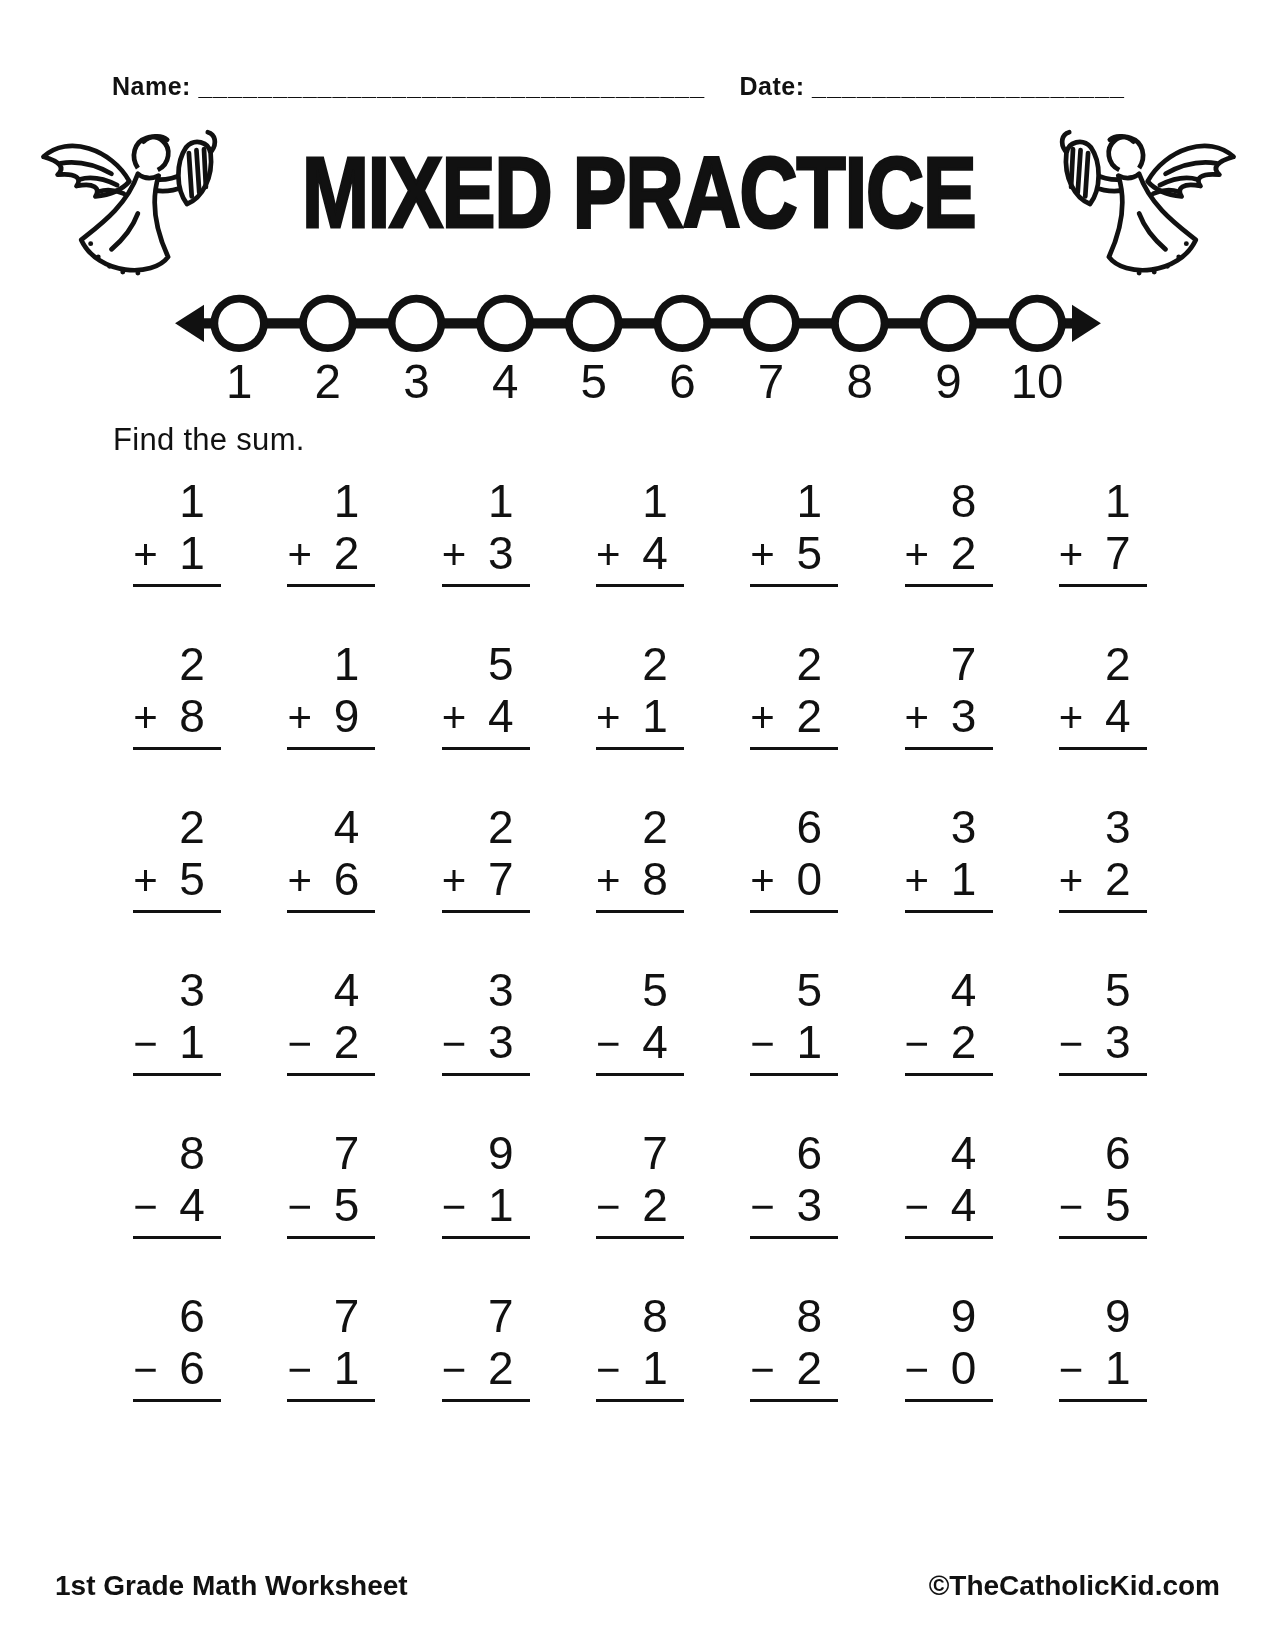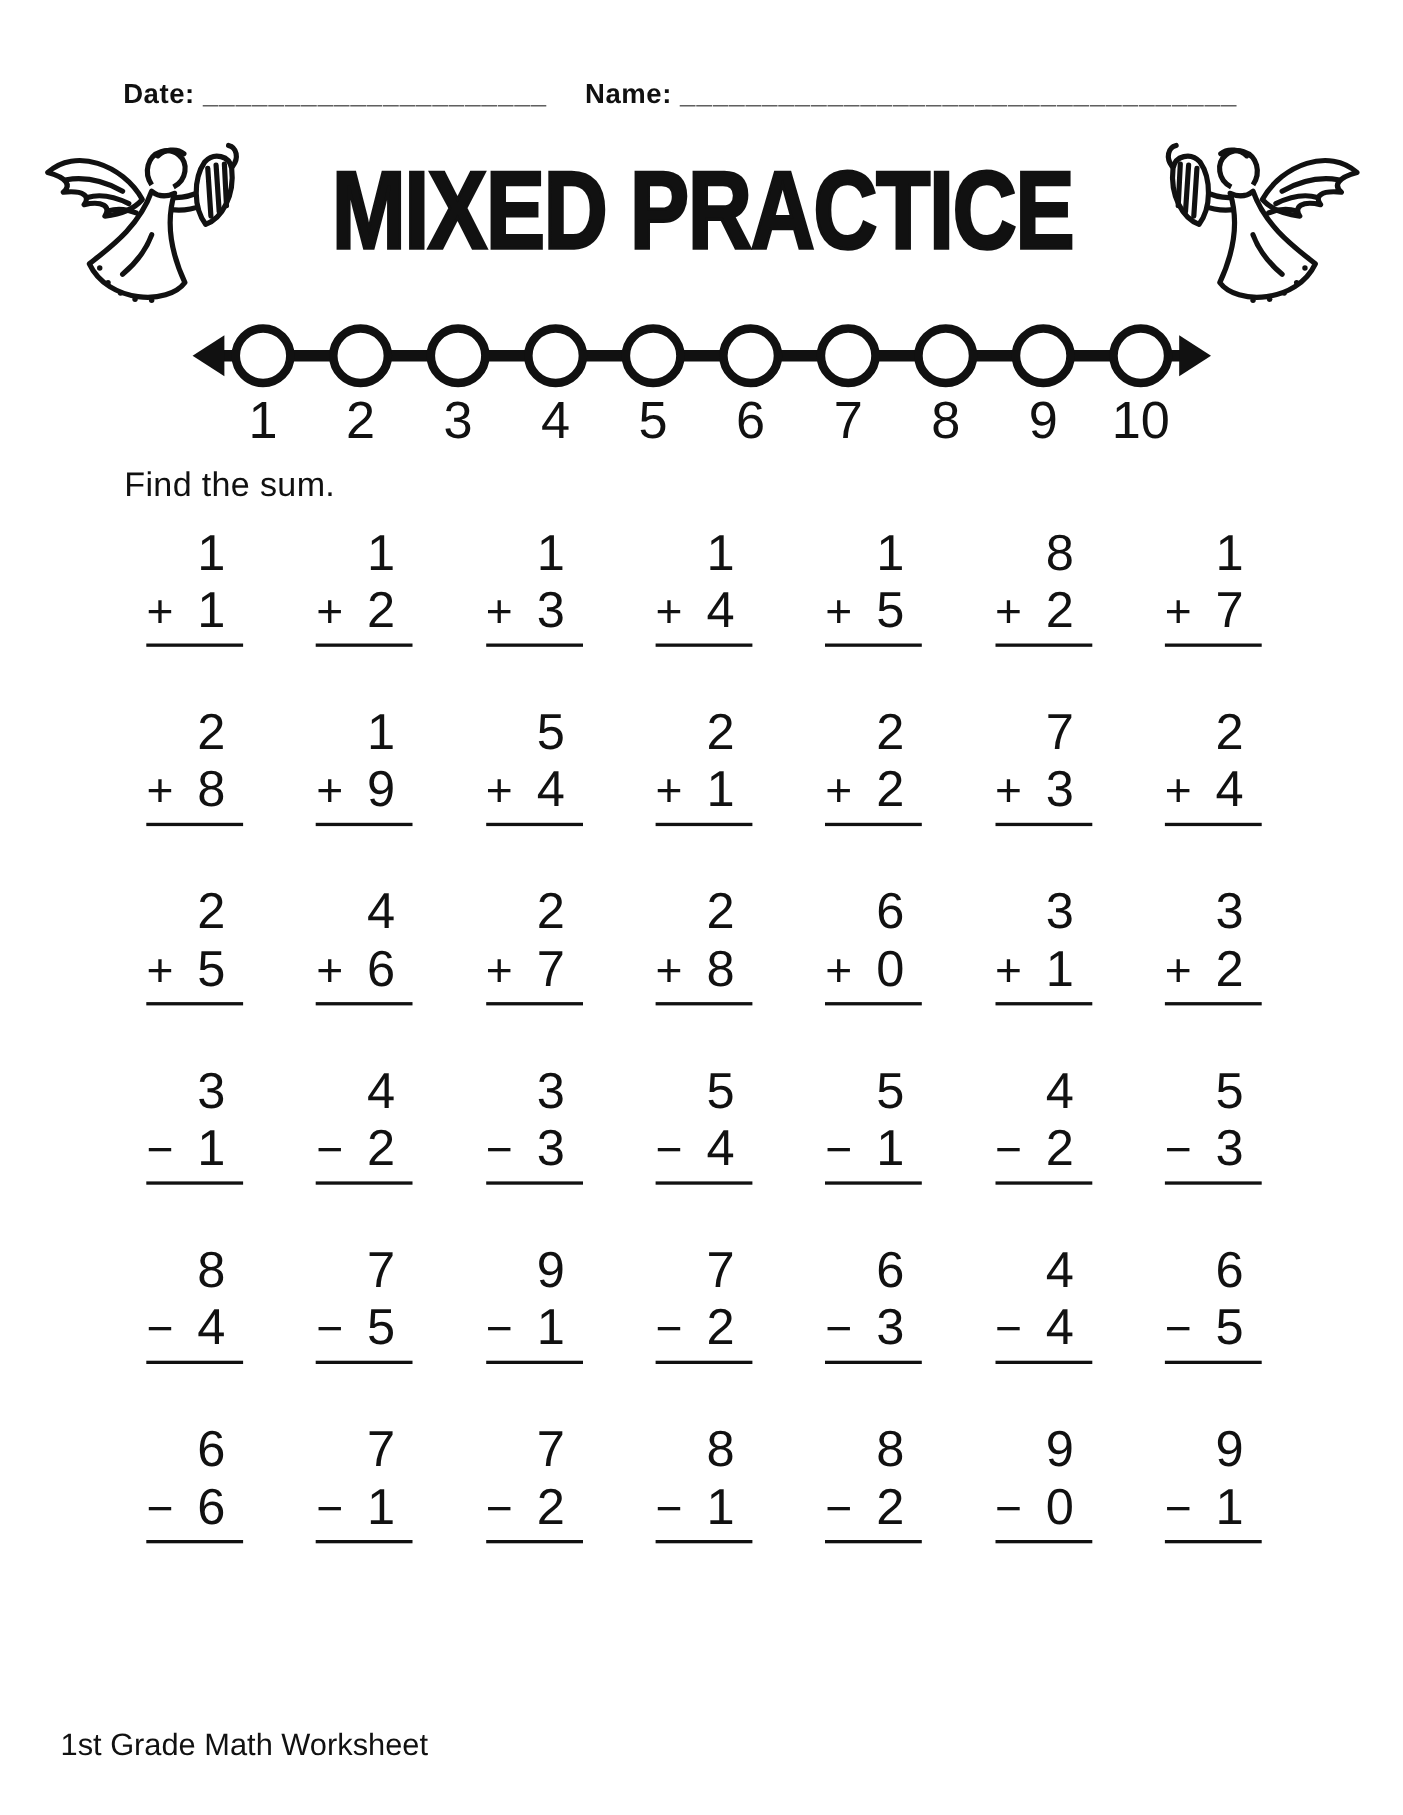--- a/index.html
+++ b/index.html
@@ -80,37 +80,37 @@
   .bdigit { flex: 1; text-align: center; }
   .ans-line { border-bottom: 3.5px solid #111; margin-top: 5px; width: 100%; }
 
   
   .footer {
     position: absolute;
     left: 55px; right: 55px; bottom: 48px;
     display: flex;
     justify-content: space-between;
     font-size: 28px;
-    font-weight: normal;
+    font-weight: bold;
   }
 
   .ink-stroke { fill: none; stroke: #111; stroke-width: 5; stroke-linecap: round; stroke-linejoin: round; }
   .ink-fillw { fill: #fff; stroke: #111; stroke-width: 5; stroke-linejoin: round; }
 </style>
 </head>
 <body>
 
 <div class="hdr" data-name="worksheet-header">
+  <div data-name="name-field-group">
+    <span data-name="name-label">Name:</span>
+    <span class="fill-line" data-name="name-blank-line">__________________________________</span>
+  </div>
   <div data-name="date-field-group">
     <span data-name="date-label">Date:</span>
     <span class="fill-line" data-name="date-blank-line">_____________________</span>
-  </div>
-  <div data-name="name-field-group">
-    <span data-name="name-label">Name:</span>
-    <span class="fill-line" data-name="name-blank-line">__________________________________</span>
   </div>
 </div>
 
 <div class="title-band" data-name="title-band">
   <svg class="angel" data-name="angel-harp-icon" viewBox="0 0 220 180" aria-hidden="true">
 
     <path class="ink-fillw" d="M103 66 C 84 32, 38 16, 12 40 C 30 45, 35 52, 27 59 C 47 57, 53 63, 47 71 C 65 67, 73 73, 67 82 C 85 80, 96 74, 103 66 Z"></path>
     <path class="ink-stroke" d="M30 47 C 48 44, 66 48, 84 58" stroke-width="3.5"></path>
     <path class="ink-stroke" d="M50 64 C 64 60, 78 64, 90 70" stroke-width="3.5"></path>
     <path class="ink-stroke" d="M70 77 C 80 74, 90 76, 97 79" stroke-width="3.5"></path>
@@ -542,13 +542,14 @@
             <span class="bdigit" data-name="operand-bottom">1</span>
           </div>
           <div class="ans-line" data-name="answer-line"></div>
         </div>
       </div>
     </section>
   </div>
 
 <div class="footer" data-name="worksheet-footer">
   <span data-name="footer-worksheet-type">1st Grade Math Worksheet</span>
+  <span data-name="footer-credit">©TheCatholicKid.com</span>
 </div>
 
 </body></html>

